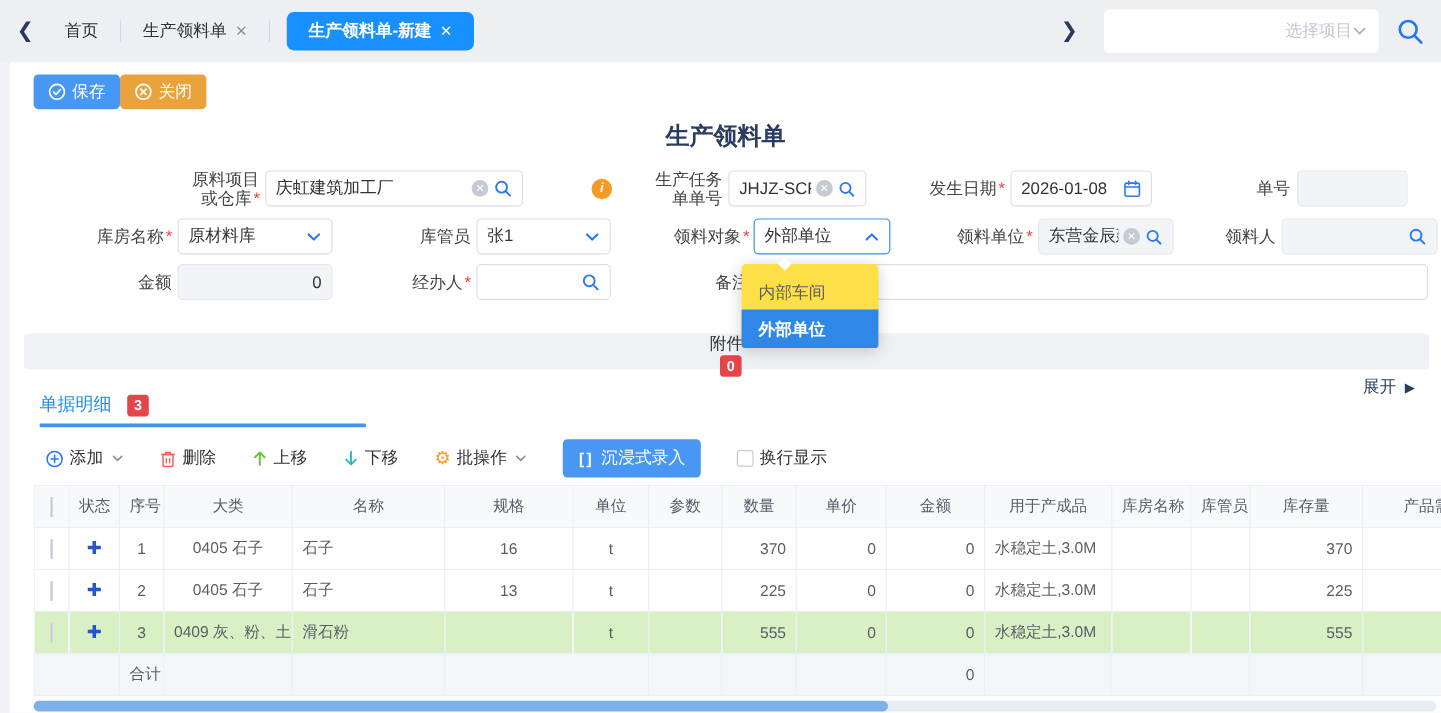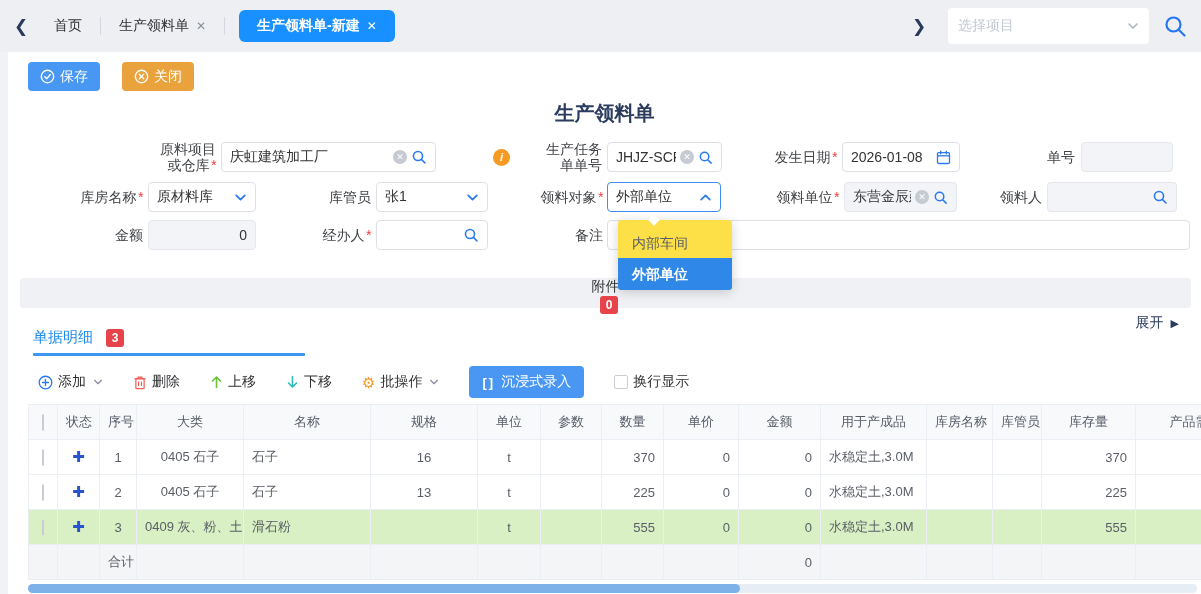--- a/index.html
+++ b/index.html
@@ -12,28 +12,28 @@
 
   
   .tabbar { height:52px; background:#edeff3; display:flex; align-items:center; padding:0 14px; }
   .tb-chev { color:#2b3a5c; font-size:17px; font-weight:bold; width:22px; text-align:left; cursor:pointer; }
   .tab { padding:0 18px; height:32px; display:flex; align-items:center; gap:7px; color:#303133; cursor:pointer; white-space:nowrap; }
   .tab .x { color:#8a909b; font-size:12px; }
   .tab-sep { width:1px; height:18px; background:#d4d9e1; }
   .tab.active { background:#1890ff; color:#fff; border-radius:6px; font-weight:bold; margin-left:14px; }
   .tab.active .x { color:#fff; }
   .tb-right { margin-left:auto; display:flex; align-items:center; gap:14px; }
-  .proj-select { width:201px; height:36px; background:#fff; border-radius:4px; display:flex; align-items:center; padding:0 10px; cursor:pointer; }
+  .proj-select { width:229px; height:36px; background:#fff; border-radius:4px; display:flex; align-items:center; padding:0 10px; cursor:pointer;text-align:right; }
   .proj-select .ph { flex:1; color:#c3c9d4; }
 
   
   .content { margin-left:8px; background:#fff; height:542px; position:relative; overflow:hidden; }
 
   
-  .actionbar { padding:10px 0 0 20px; display:flex; gap:22px; }
+  .actionbar { padding:10px 0 0 20px; display:flex; }
   .btn { height:29px; border:none; border-radius:4px; color:#fff; display:flex; align-items:center; gap:5px; padding:0 12px; font-size:14px; cursor:pointer; font-family:inherit; }
   .btn-save { background:#4897f3; }
   .btn-close { background:#e9a23c; }
 
   .page-title { text-align:center; color:#2b3c5e; font-size:20px; font-weight:bold; margin-top:9px; height:23px; }
 
   
   .form { margin-top:17px; }
   .frow { display:flex; align-items:center; padding-left:28px; margin-bottom:8px; height:30px; }
   .frow.first { height:34px; margin-bottom:8px; }
@@ -46,21 +46,21 @@
   .ctrl.open { border-color:#3d8df5; }
   .ctrl .val.num { text-align:right; }
   .clear-ic { width:14px; height:14px; border-radius:50%; background:#c6cad2; color:#fff; font-size:9px; line-height:14px; text-align:center; flex-shrink:0; }
   .info-ic { width:17px; height:17px; border-radius:50%; background:#f59a23; color:#fff; font-size:11px; font-weight:bold; font-style:italic; text-align:center; line-height:17px; flex-shrink:0; }
 
   .w-lab1{width:180px;} .w-ipt1{width:215px;margin-left:5px;}
   .mi-info{margin-left:57px;}
   .w-lab2{width:90px;margin-left:2px;} .w-ipt2{width:115px;margin-left:5px;}
   .w-lab3{width:110px;margin-left:5px;} .w-ipt3{width:118px;margin-left:5px;}
   .w-lab4{width:75px;margin-left:40px;} .w-ipt4{width:92px;margin-left:6px;}
-  .w-labA{width:107px;} .w-iptA{width:108px;margin-left:5px;}
+  .w-labA{width:107px;} .w-iptA{width:129px;margin-left:5px;}
   .w-labB{width:67px;margin-left:48px;} .w-iptB{width:112px;margin-left:5px;}
   .w-labC{width:79px;margin-left:36px;} .w-iptC{width:114px;margin-left:4px;}
   .w-labD{width:75px;margin-left:43px;} .w-iptD{width:113px;margin-left:5px;}
   .w-labE{width:50px;margin-left:35px;} .w-iptE{width:130px;margin-left:5px;}
   .w-remark{flex:1;margin-left:4px;margin-right:11px;}
 
   
   .dropdown { position:absolute; left:610px; top:168px; width:114px; background:#fde047; border-radius:4px;
     box-shadow:0 2px 12px rgba(0,0,0,0.18); z-index:30; padding-top:8px; overflow:visible; }
   .dropdown::before { content:""; position:absolute; top:-4px; left:32px; width:8px; height:8px; background:#fff; transform:rotate(45deg); }

